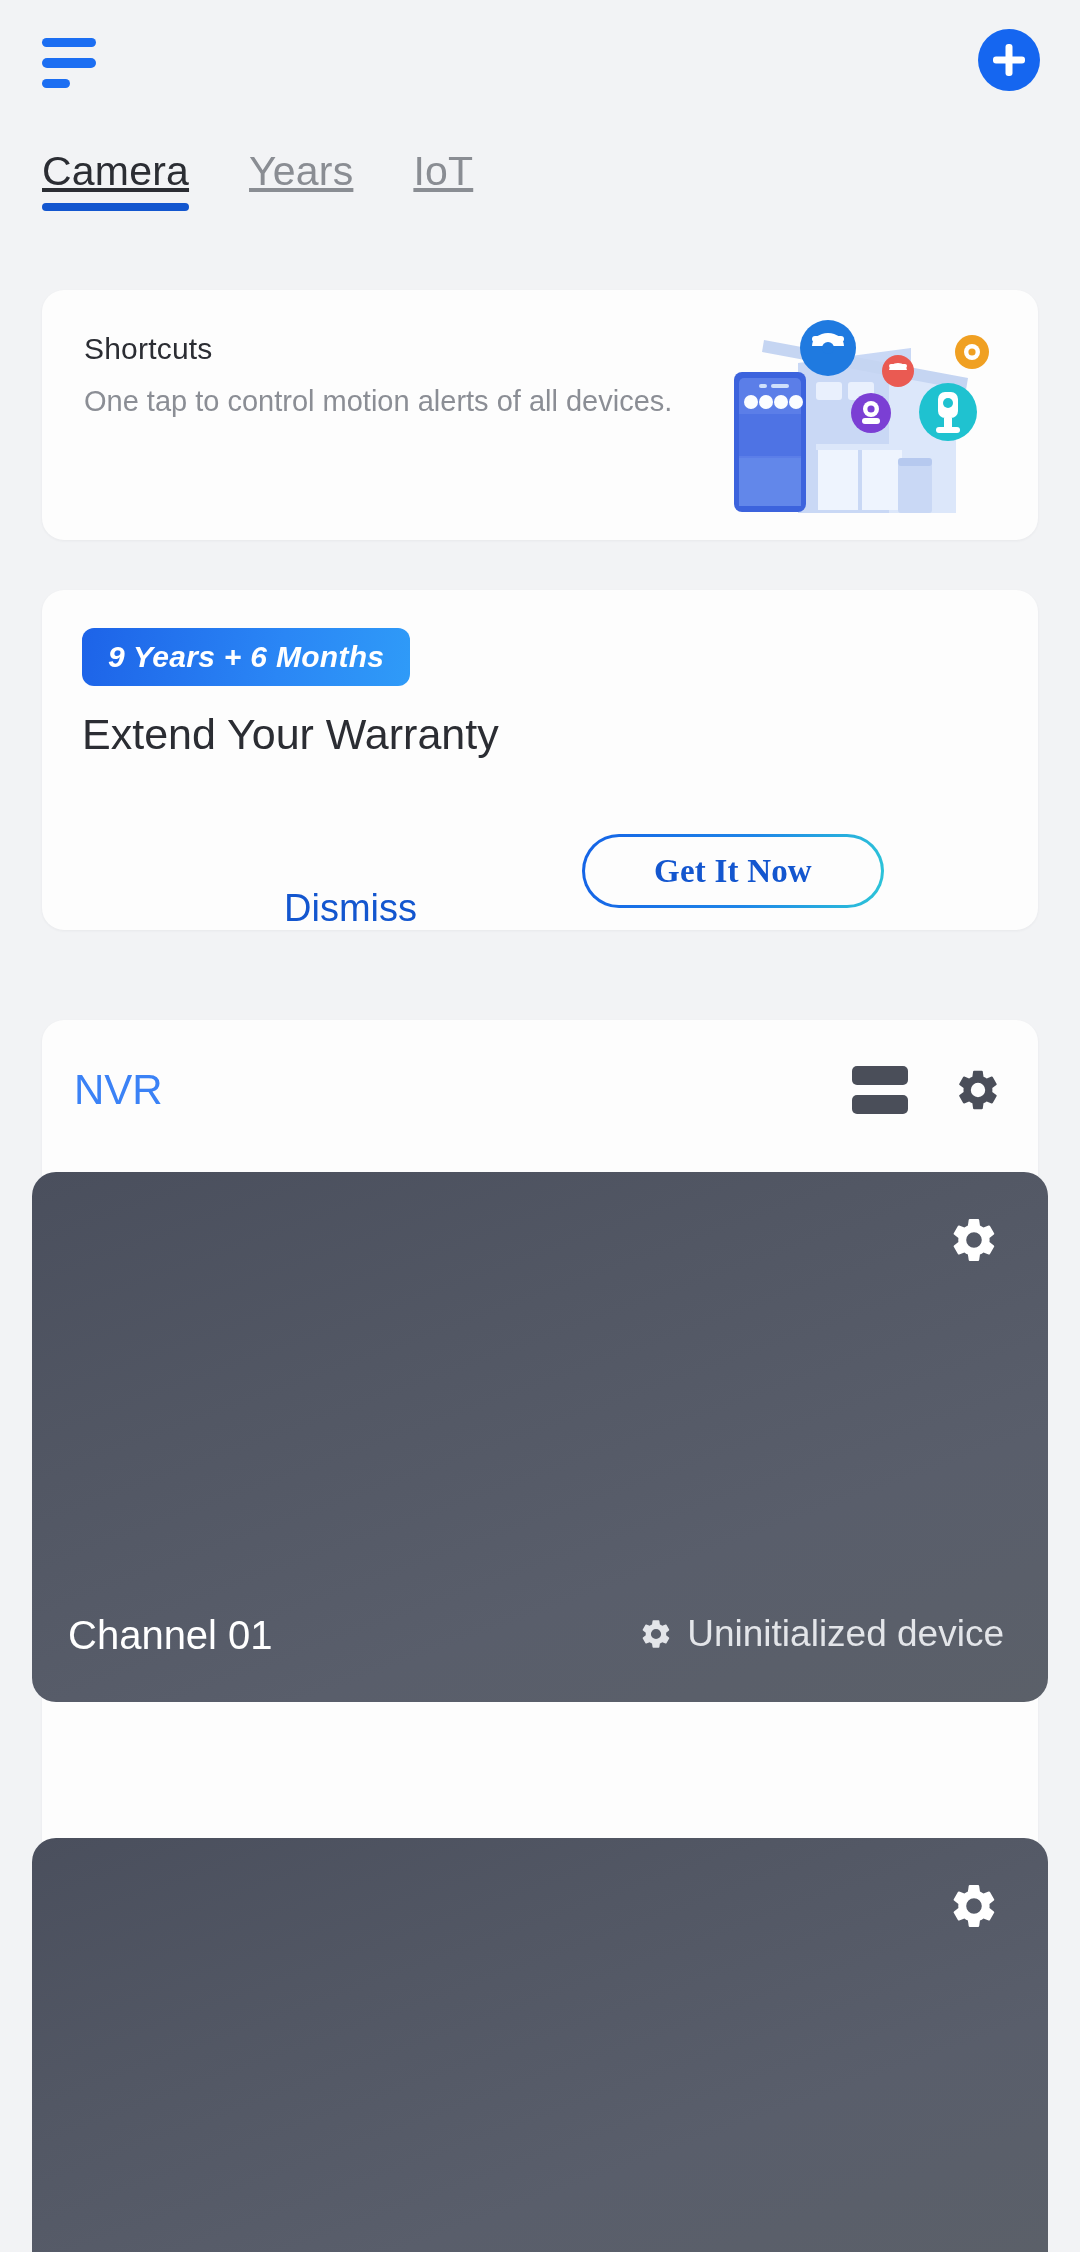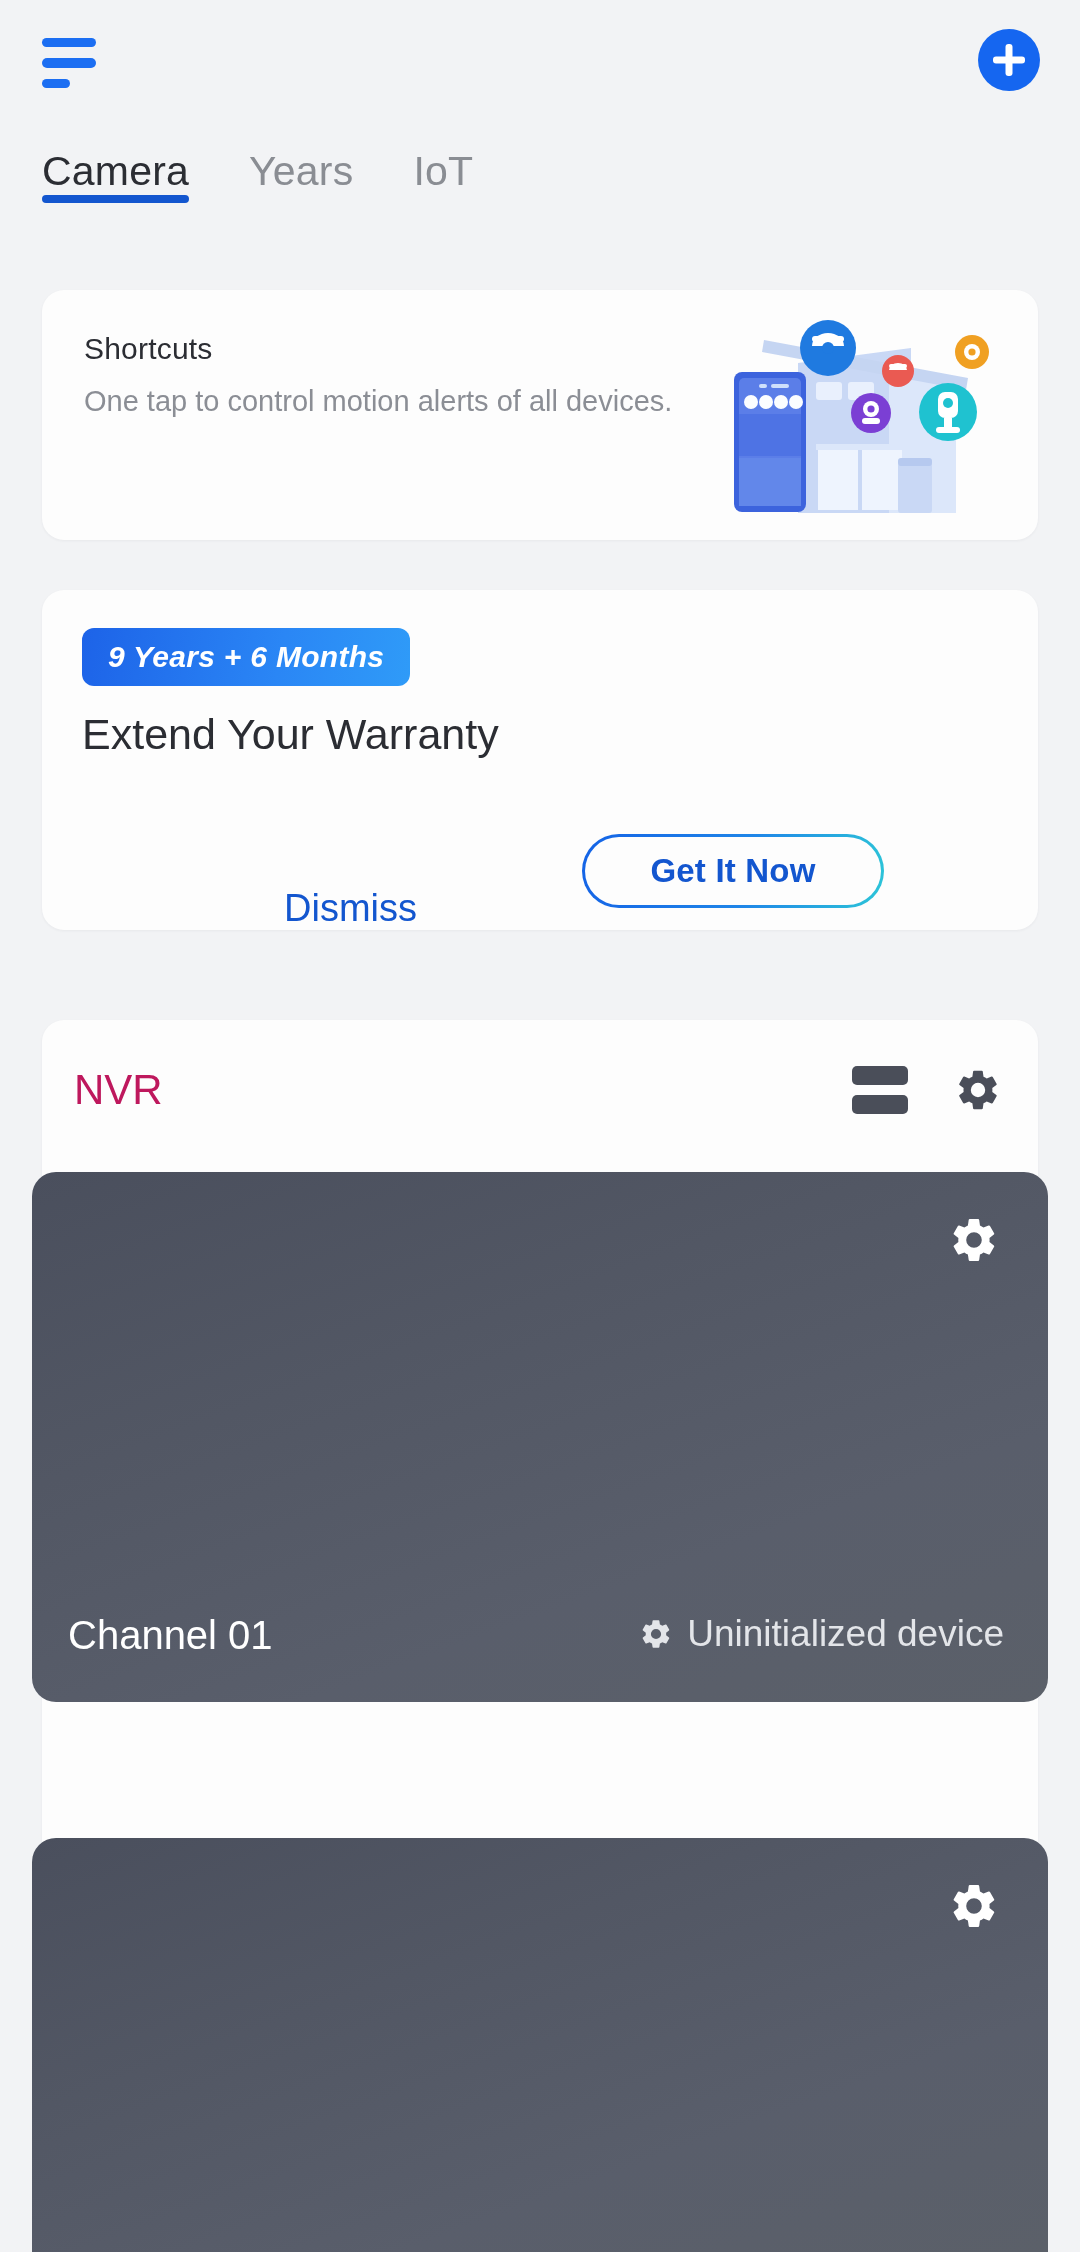--- a/index.html
+++ b/index.html
@@ -39,22 +39,22 @@
     left: 50%; top: 50%;
   }
   .add-btn::before { width: 32px; height: 7px; transform: translate(-50%,-50%); }
   .add-btn::after  { width: 7px; height: 32px; transform: translate(-50%,-50%); }
 
   
   .tabs {
     position: absolute; top: 148px; left: 0; width: 1080px; height: 80px;
     display: flex; align-items: flex-start; padding-left: 42px; gap: 60px;
   }
-  .tab { position: relative; font-size: 41px; color: #8a8d93; padding-bottom: 8px;
-    cursor: pointer; letter-spacing: .2px; }
+  .tab { position: relative; font-size: 41px; color: #8a8d93; padding-bottom: 16px;
+    cursor: pointer; letter-spacing: .2px; text-decoration: underline; }
   .tab.active { color: #2b2d33; font-weight: 400; }
   .tab.active::after {
     content: ""; position: absolute; left: 0; bottom: 0;
     width: 100%; height: 8px; background: #1356cf; border-radius: 4px;
   }
 
   
   .card {
     position: absolute; left: 42px; width: 996px;
     background: #fdfdfd; border-radius: 22px;
@@ -83,34 +83,35 @@
   .w-title { position: absolute; left: 40px; top: 120px; font-size: 43px; color: #2b2d33; }
   .w-desc { position: absolute; left: 40px; top: 196px; width: 880px;
     font-size: 31px; color: #797c83; line-height: 1.38; }
   .w-actions { position: absolute; left: 0; bottom: 22px; width: 100%;
     display: flex; align-items: center; }
   .dismiss { position: absolute; left: 242px; font-size: 38px; color: #1356cf; cursor: pointer; }
   .getnow-wrap {
     position: absolute; left: 540px; bottom: 0; width: 302px; height: 74px;
     border-radius: 40px; padding: 3px;
     background: linear-gradient(100deg, #1463e6 0%, #1f86e8 55%, #2cc5d8 100%);
+    font-family: Liberation Serif, serif;
   }
   .getnow-inner {
     width: 100%; height: 100%; border-radius: 40px; background: #fdfdfd;
     display: flex; align-items: center; justify-content: center;
     font-size: 33px; color: #1356cf; font-weight: bold; letter-spacing: .2px;
   }
 
   
   #nvr-card { top: 1020px; height: 960px; border-radius: 22px; overflow: hidden; }
   .nvr-head {
     position: absolute; left: 0; top: 0; width: 100%; height: 140px;
     display: flex; align-items: center; padding: 0 36px 0 32px;
   }
-  .nvr-title { font-size: 42px; color: #be185d; }
+  .nvr-title { font-size: 42px; color: #3b82f6; }
   .nvr-tools { margin-left: auto; display: flex; align-items: center; gap: 46px; }
 
   .icon-list { width: 56px; height: 48px; display: flex; flex-direction: column;
     justify-content: center; gap: 10px; cursor: pointer; }
   .icon-list i { display: block; width: 56px; height: 19px; border-radius: 5px; background: #4a4e59; }
 
   .gear { position: relative; width: 48px; height: 48px; cursor: pointer; }
   .gear svg { display: block; width: 100%; height: 100%; }
 
   

